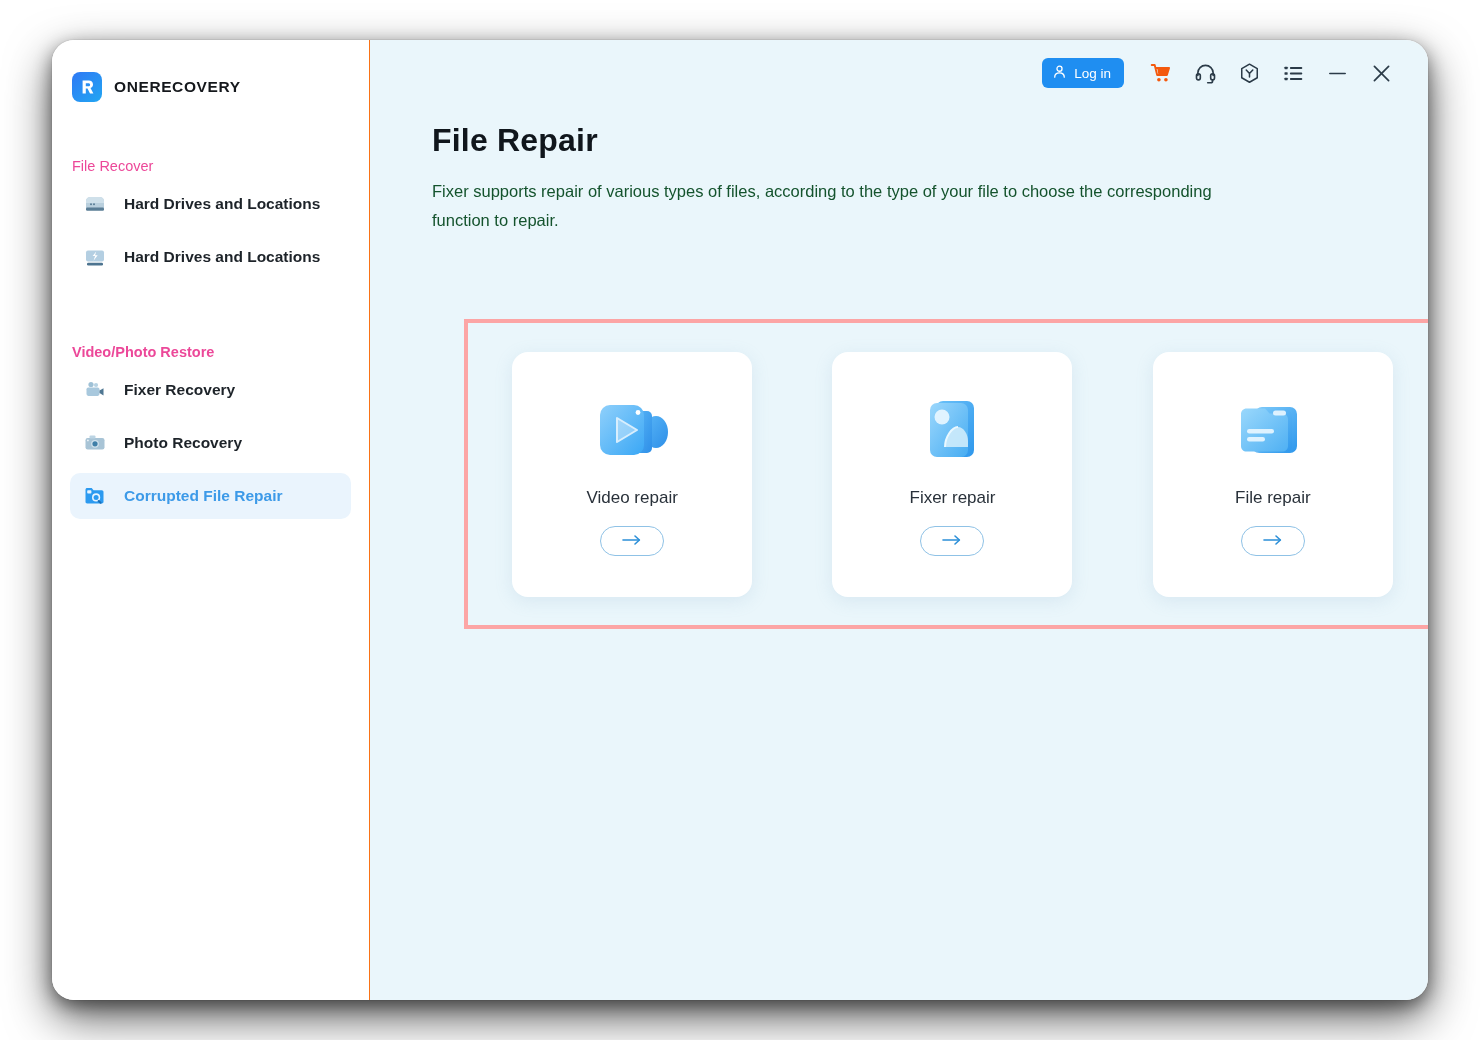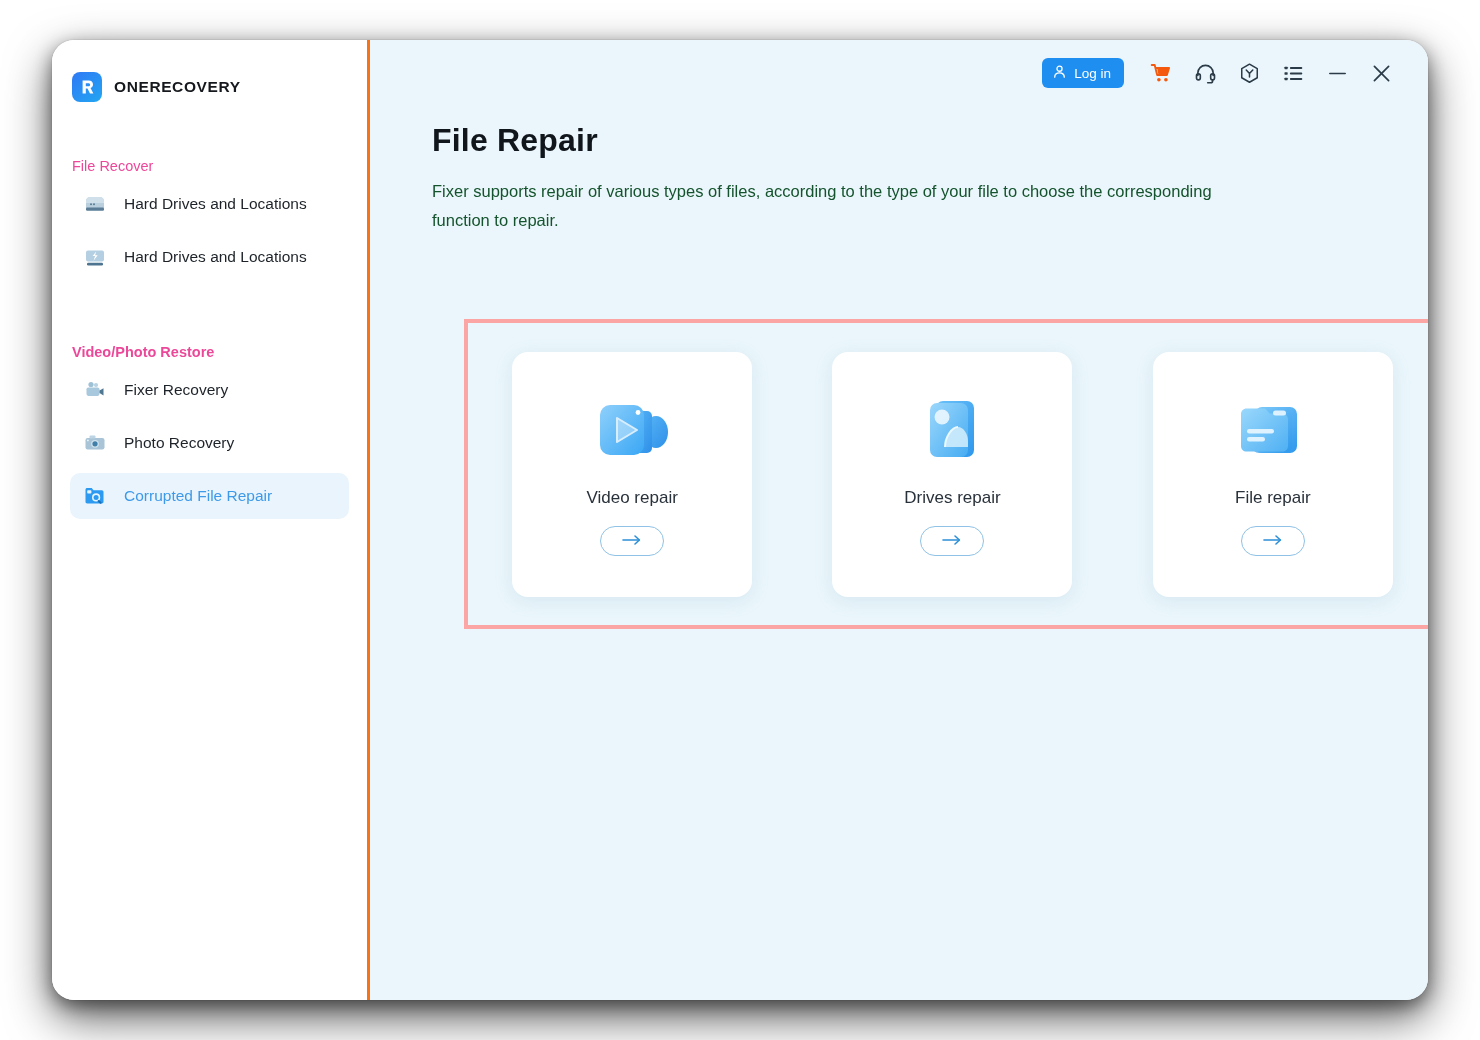--- a/index.html
+++ b/index.html
@@ -36,21 +36,21 @@
     overflow: hidden;
     display: flex;
   }
 
   
   .sidebar {
     width: 318px;
     min-width: 318px;
     height: 100%;
     background: #ffffff;
-    border-right: 3px solid #f97316;
+    border-right: 1px solid #f97316;
     box-sizing: border-box;
     padding: 0;
   }
 
   .brand {
     display: flex;
     align-items: center;
     gap: 12px;
     padding: 20px 0 0 20px;
     height: 54px;
@@ -95,21 +95,21 @@
   .nav-item .nav-icon {
     width: 26px;
     height: 26px;
     flex: none;
     display: flex;
     align-items: center;
     justify-content: center;
   }
   .nav-item .nav-label {
     font-size: 15.5px;
-    font-weight: normal;
+    font-weight: bold;
     color: #1d2329;
     white-space: nowrap;
   }
   .nav-item.active {
     background: #eaf4fd;
   }
   .nav-item.active .nav-label {
     color: #3d9ae8;
   }
 
@@ -444,21 +444,21 @@
                     <stop offset="1" stop-color="#46acf2"></stop>
                 </linearGradient>
               </defs>
               <rect x="32" y="16" width="38" height="56" rx="7" fill="url(#pg1)"></rect>
               <rect x="26" y="18" width="38" height="54" rx="7" fill="url(#pg2)"></rect>
               <circle cx="38" cy="32" r="7.5" fill="#eaf7ff" opacity="0.9"></circle>
               <path d="M41 62c0-10 7-20 13-20 5.5 0 10 7 10 14v6z" fill="#d5eefc" opacity="0.85"></path>
               <path d="M41 62c0-10 7-20 13-20" fill="none" stroke="#eaf8ff" stroke-width="2"></path>
             </svg>
           </span>
-          <span class="card-label">Drives repair</span>
+          <span class="card-label">Fixer repair</span>
           <span class="card-arrow">
             <span>
               <svg width="22" height="12" viewBox="0 0 22 12">
                 <line x1="2" y1="6" x2="18" y2="6" stroke="#2b8fd8" stroke-width="1.6" stroke-linecap="round"></line>
                 <path d="M14 2l4.4 4-4.4 4" fill="none" stroke="#2b8fd8" stroke-width="1.6" stroke-linecap="round" stroke-linejoin="round"></path>
               </svg>
             </span>
           </span>
         </div>
 

